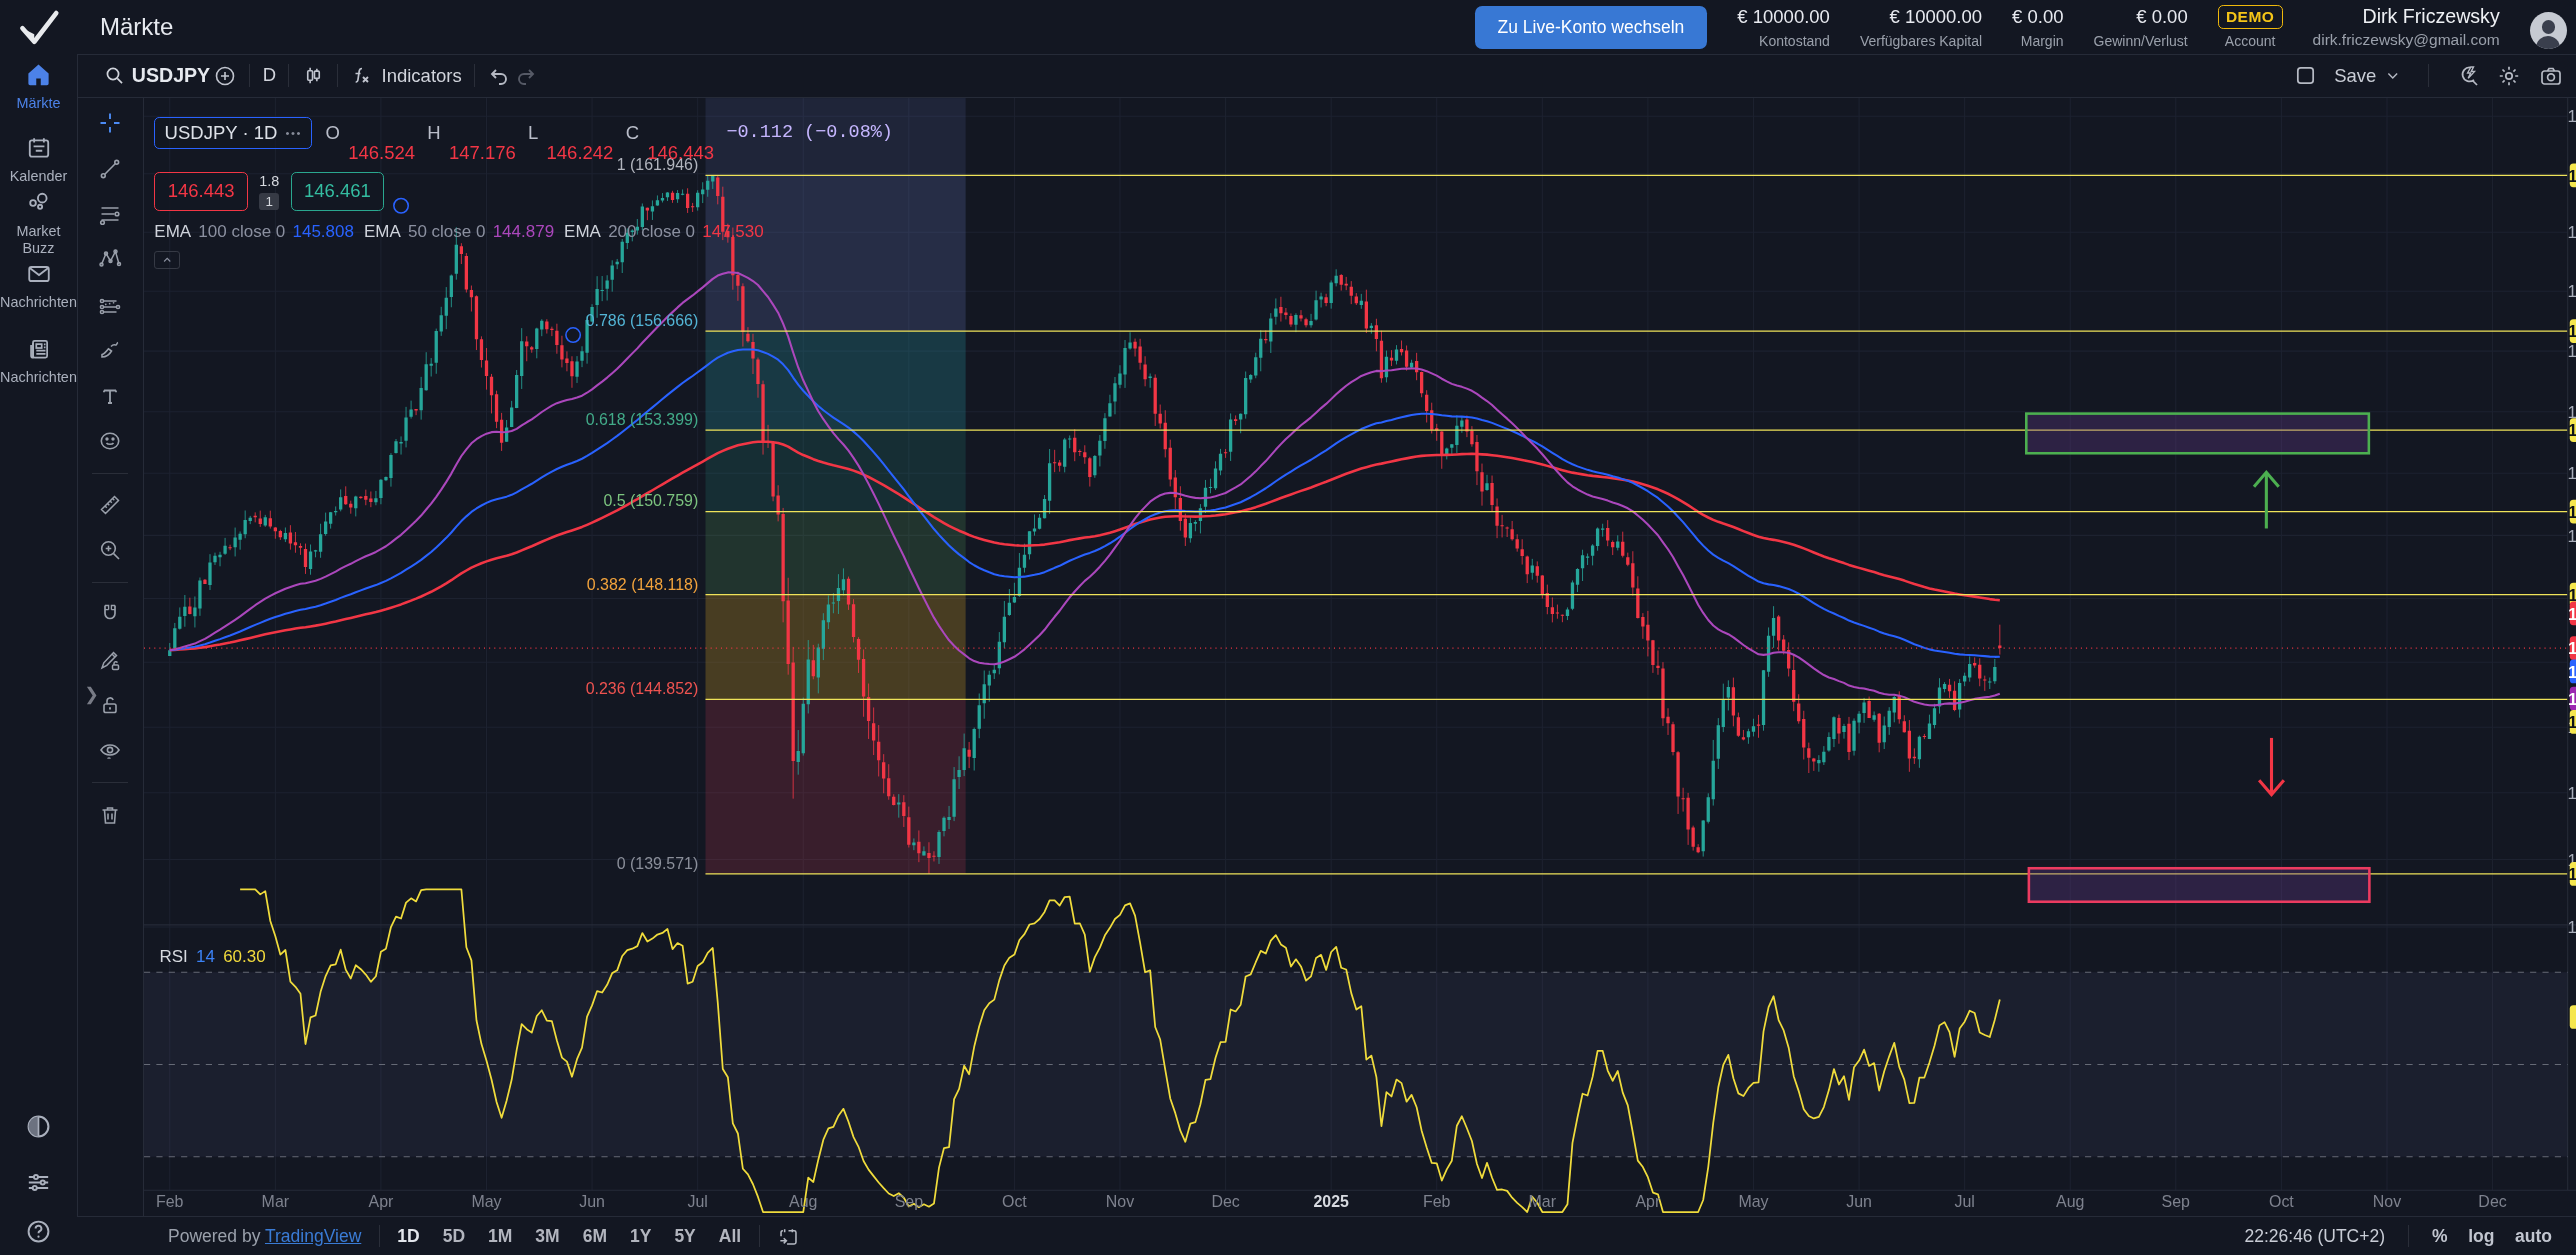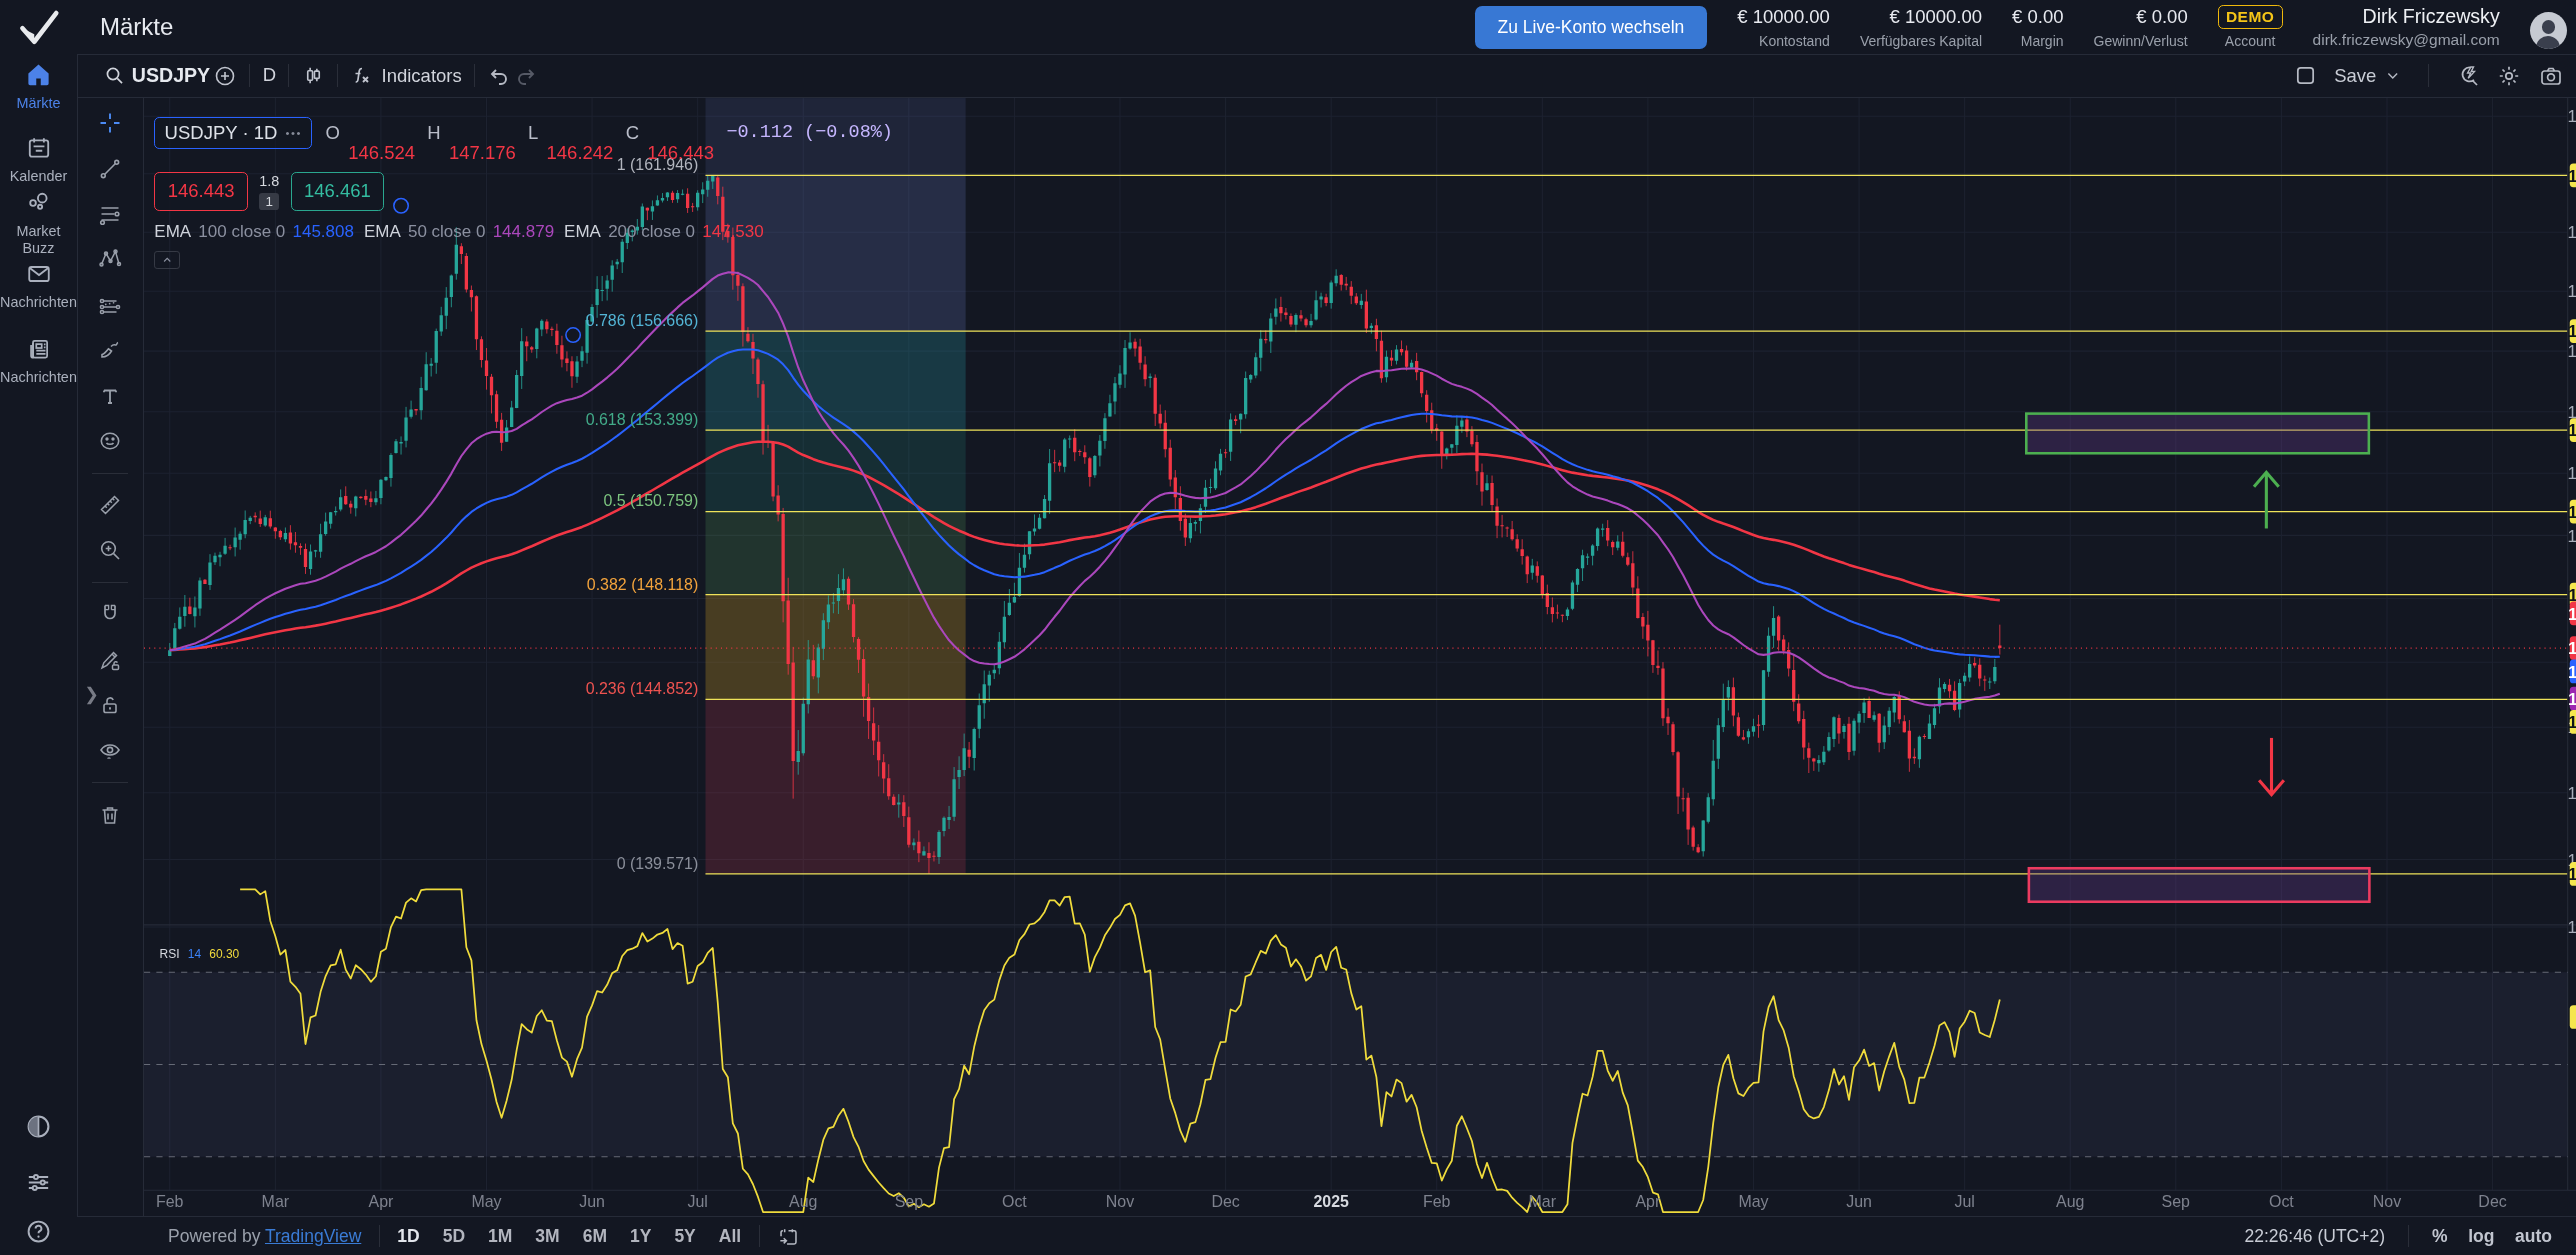--- a/index.html
+++ b/index.html
@@ -83,21 +83,21 @@
   .spread-top{font-size:14.4px;color:#d7dae0;}
   .qty-box{background:#363a45;color:#d7dae0;font-size:13.4px;border-radius:3.1px;padding:1px 6.2px;}
   .ema-rows{margin-top:11.3px;display:flex;flex-direction:row;gap:10px;}
   .ema-row{display:flex;gap:7.2px;font-size:17px;align-items:baseline;}
   .ema-row .nm{color:#cfd3db;}
   .ema-row .pr{color:#8b90a0;}
   .ema-row .ema-val{font-weight:500;}
   .collapse-box{margin-top:9.3px;width:24px;height:15.5px;border:1px solid #363a45;border-radius:3.1px;
                 display:flex;align-items:center;justify-content:center;color:#8b90a0;cursor:pointer;}
 
-  .rsi-legend{position:absolute;left:15.5px;top:849px;display:flex;gap:8.2px;font-size:12px;align-items:flex-start;}
+  .rsi-legend{position:absolute;left:15.5px;top:849px;display:flex;gap:8.2px;font-size:17px;align-items:flex-start;}
   .rsi-legend .t{color:#d7dae0;}
   .rsi-legend .p{color:#3b82f6;}
   .rsi-legend .v{color:#f2db3d;}
 
   
   .bottom-bar{position:absolute;left:0;right:0;bottom:0;height:39px;background:#131722;
               border-top:1px solid #262b38;display:flex;align-items:center;
               padding:0 24px 0 91px;box-sizing:border-box;}
   .powered{font-size:17.5px;color:#9aa0ab;}
   .powered a{color:#3a7bd5;text-decoration:underline;cursor:pointer;}

